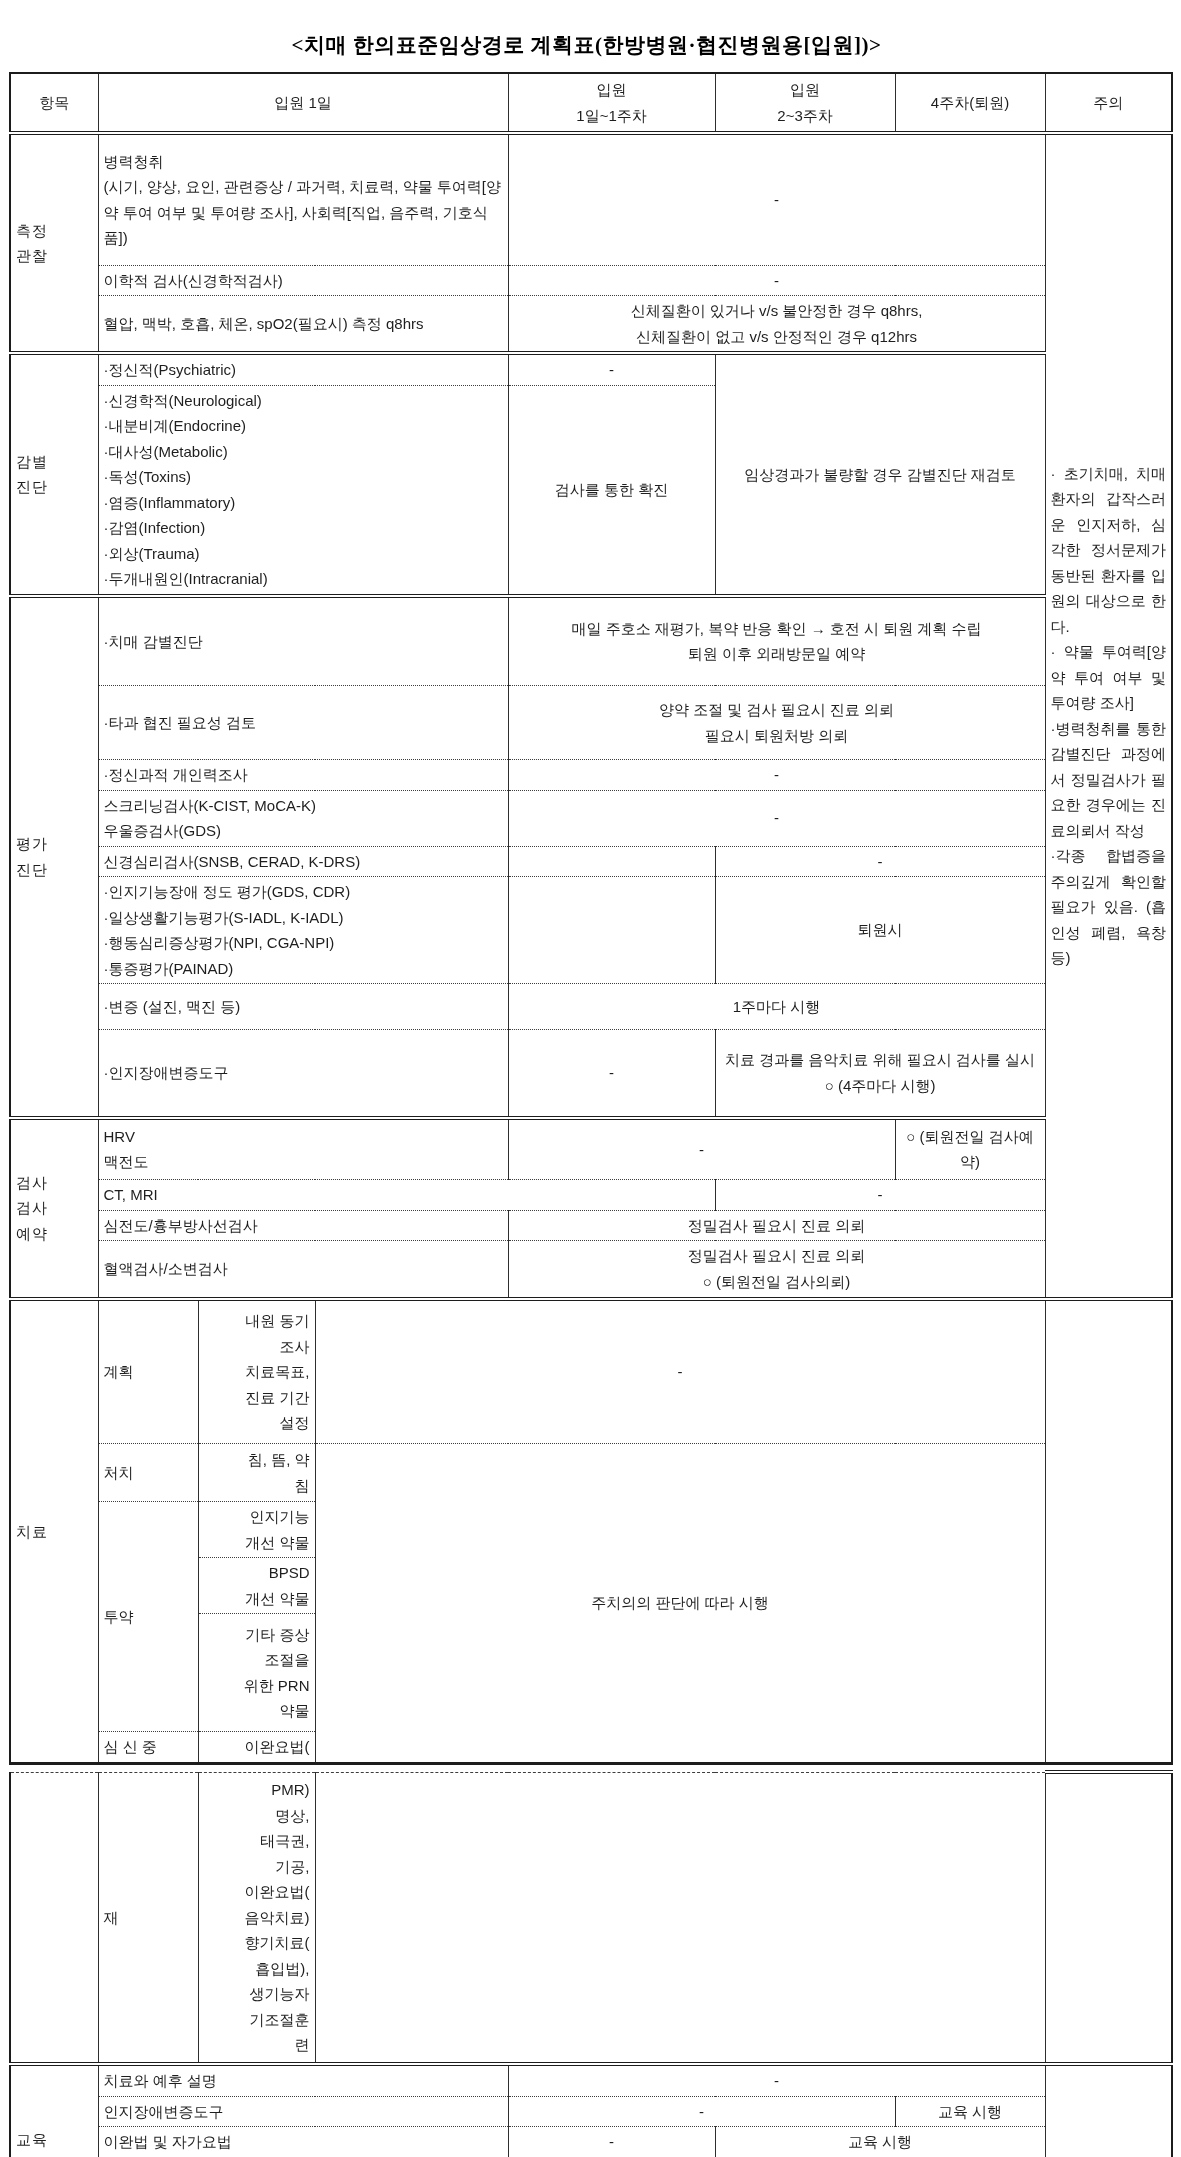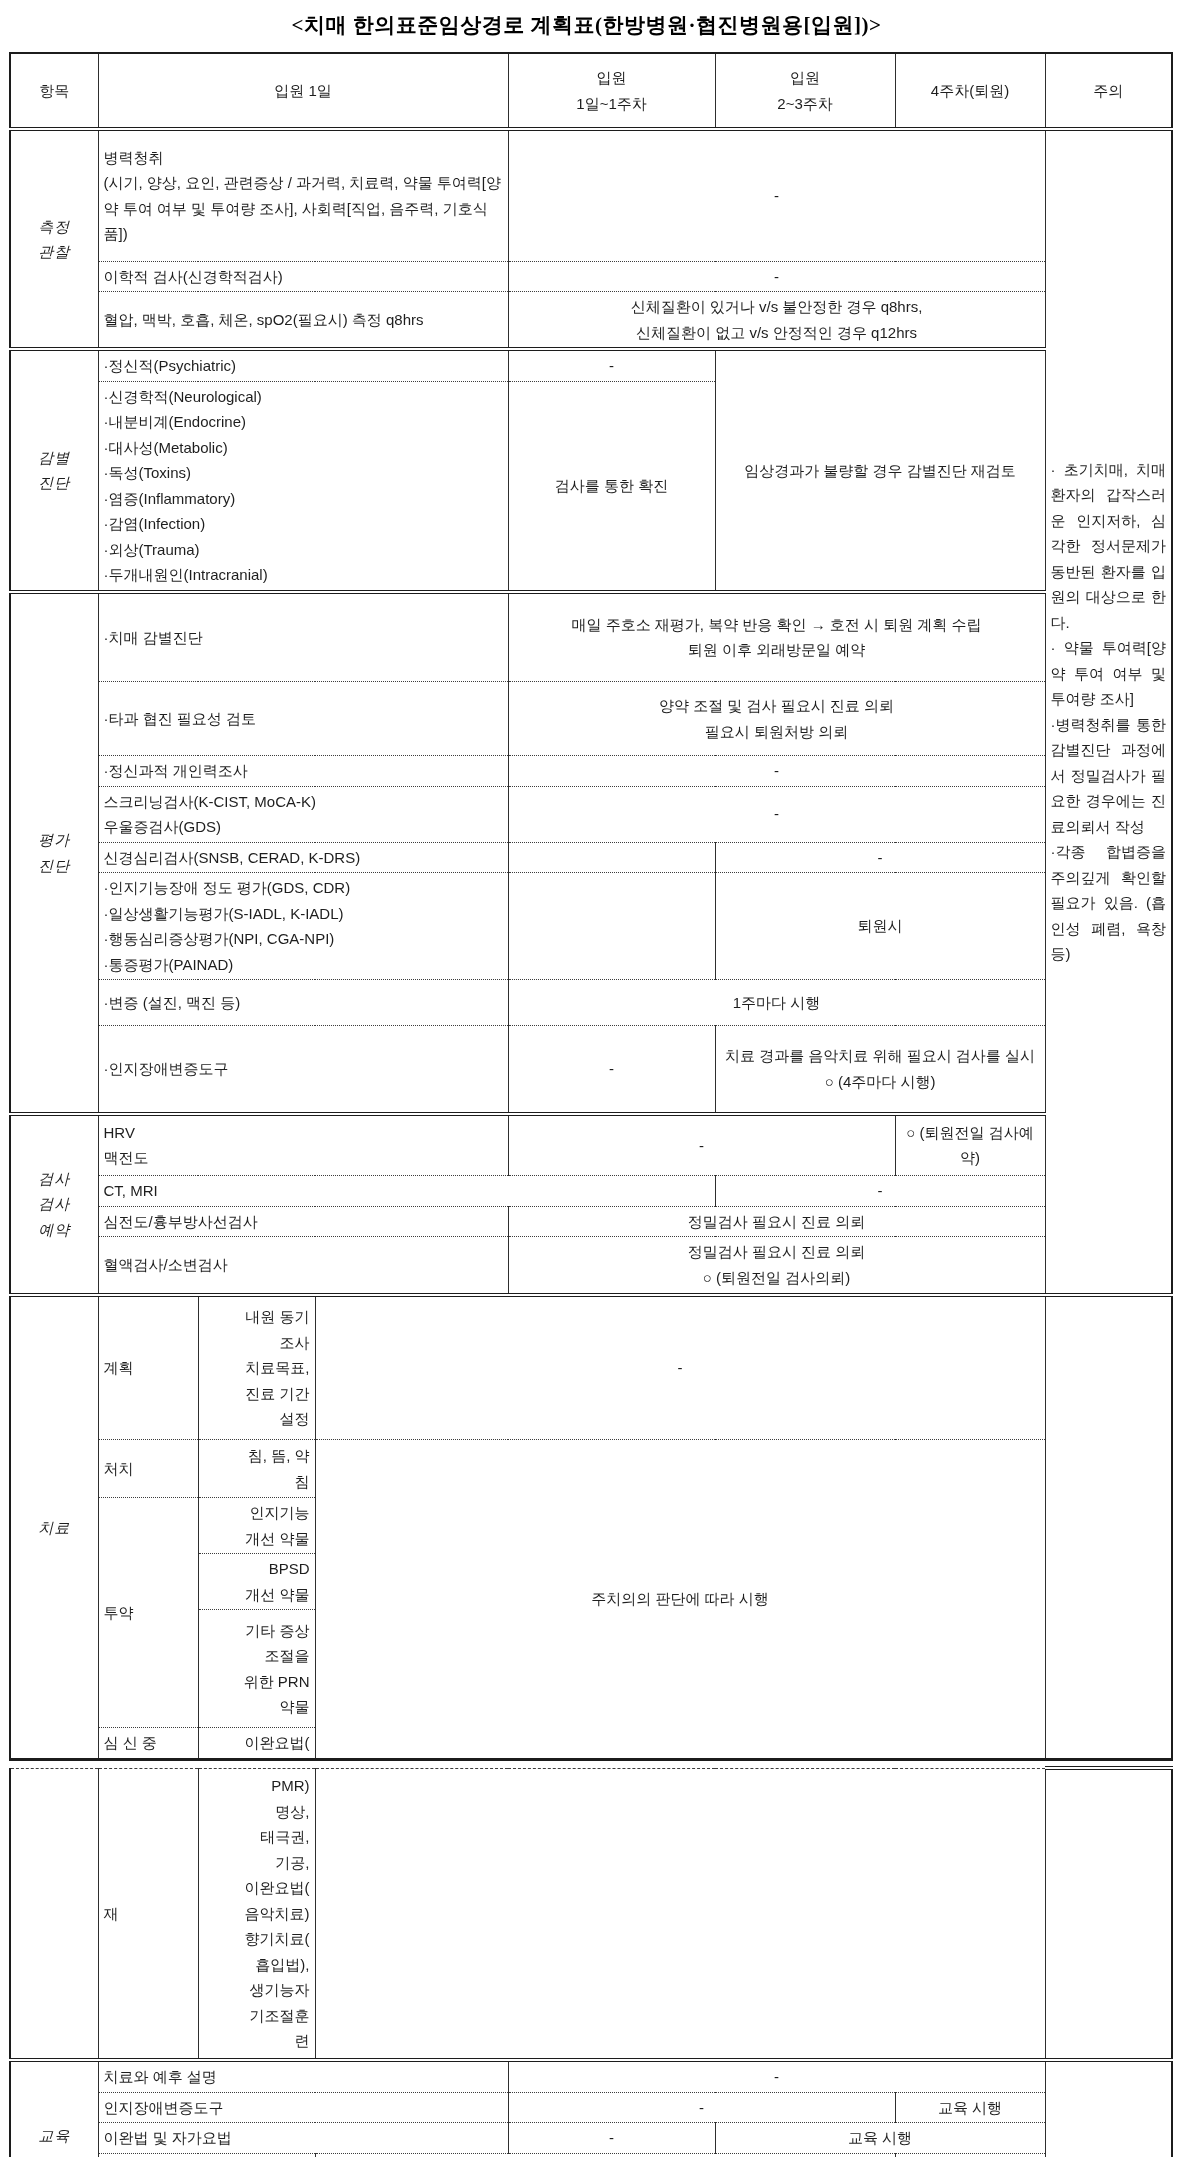--- a/index.html
+++ b/index.html
@@ -10,20 +10,21 @@
     -webkit-font-smoothing:antialiased;
   }
   .page-title{
     text-align:center;
     font-family:"Liberation Serif","DejaVu Serif",serif;
     font-weight:bold;
     font-size:21px;
     letter-spacing:0.5px;
     padding:11px 8px 13px 0;
     color:#000;
+    margin-top:20px;
   }
   table.cp{
     border-collapse:collapse;
     table-layout:fixed;
     width:1162px;
     margin-left:9px;
     background:#fff;
   }
   table.cp td, table.cp th{
     border-left:1px solid #2e2e2e;
@@ -36,29 +37,28 @@
     vertical-align:middle;
     overflow:hidden;
   }
   table.cp{border:2px solid #1c1c1c;}
   #table-page1{border-bottom:3px solid #1c1c1c;}
   #table-page2{border-top:none;margin-top:5px;}
   #table-page2 > tbody > tr:first-child > td{border-top:1px dashed #3d3d3d;}
   #table-page2 > tbody > tr:first-child > td.caution-empty{border-top:4px double #1c1c1c;}
   tr.sec > td, tr.sec > th{border-top:4px double #1c1c1c;margin-left:36px;}
   thead th{border-top:none;}
-  thead tr{height:76px;margin-top:24px;}
+  thead tr{height:60px;margin-top:24px;}
   th.colhead{text-align:center;font-size:16px;white-space:pre-line;line-height:1.45;}
   td.item{
-    text-align:center;
+    text-align:left;
     white-space:pre-line;
     font-size:16px;
     line-height:1.6;
     letter-spacing:1px;
-    font-style:italic;
   }
   td.label{text-align:left;white-space:pre-line;padding-left:8px;}
   td.center{text-align:center;white-space:pre-line;}
   td.sub{white-space:pre-line;}
   td.detail{text-align:right;white-space:pre-line;padding-left:7px;}
   td.caution{
     vertical-align:top;
     text-align:justify;
     white-space:pre-line;
     font-size:16px;

